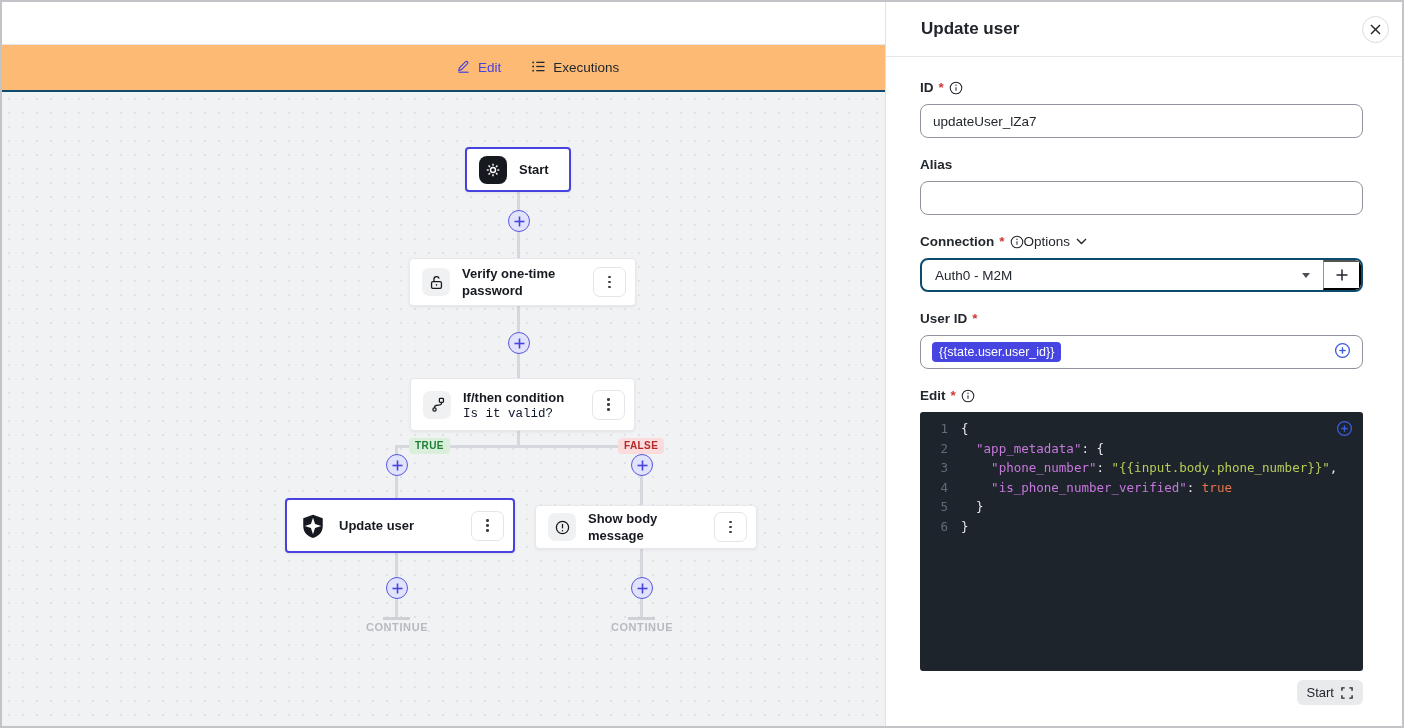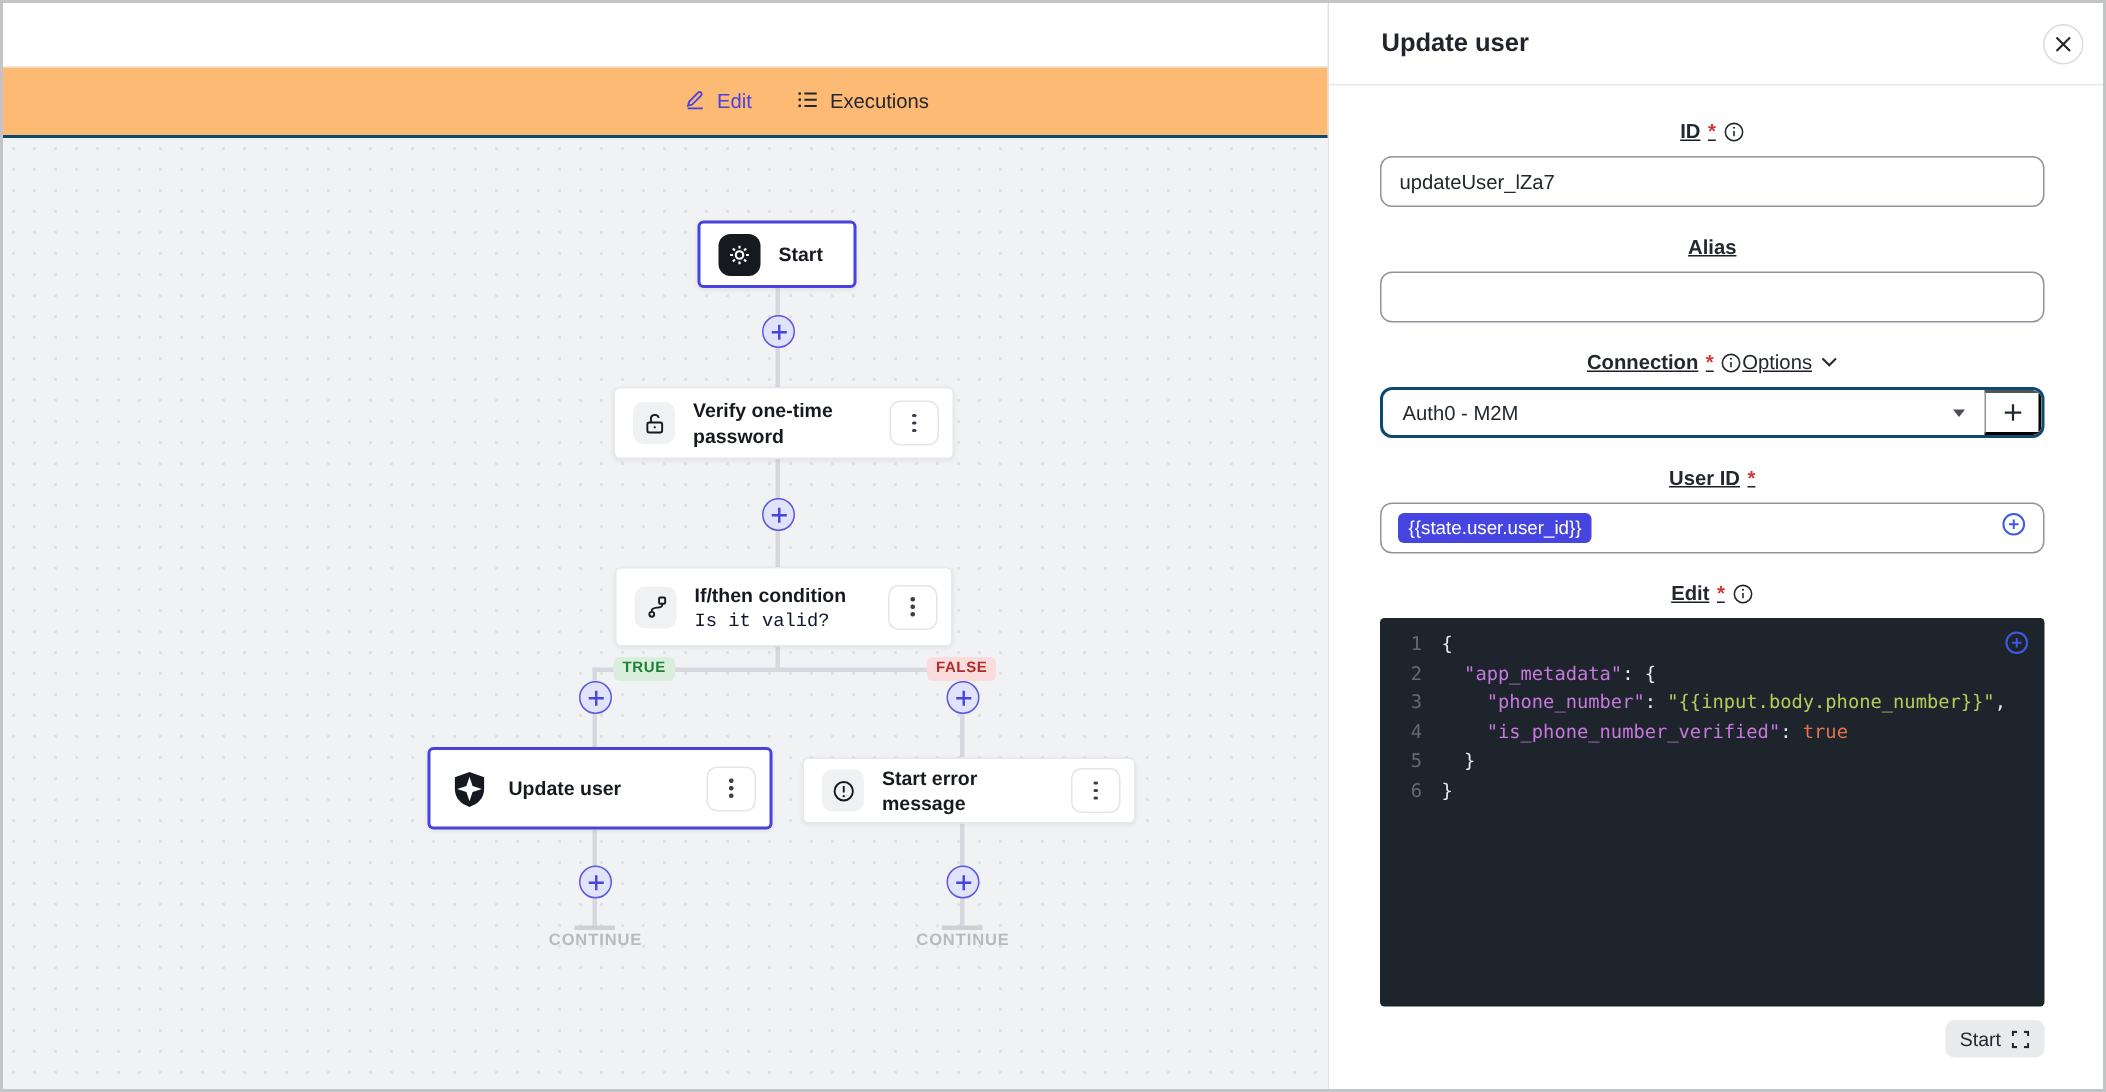--- a/index.html
+++ b/index.html
@@ -54,21 +54,21 @@
   
   .panel { width:517px; background:#fff; border-left:1px solid #e0e2e5; display:flex; flex-direction:column; }
   .panel-header { height:55px; border-bottom:1px solid #e6e7ea; display:flex; align-items:center;
                   justify-content:space-between; padding:0 13px 0 35px; flex:none; }
   .panel-title { font-size:17px; font-weight:700; color:#21252b; }
   .close-btn { width:27px; height:27px; border-radius:50%; border:1px solid #d9dbde; background:#fff;
                display:flex; align-items:center; justify-content:center; cursor:pointer; }
 
   .panel-body { padding:23px 39px 0 34px; flex:1; overflow:hidden; }
   .field { margin-bottom:19px; }
-  .field-label-row { display:flex; align-items:center; justify-content:center; margin-bottom:9px;text-decoration:underline; }
+  .field-label-row { display:flex; align-items:center; justify-content:flex-start; margin-bottom:9px; }
   .field-label { display:flex; align-items:center; gap:5px; font-size:13.5px; font-weight:700; color:#23272e; }
   .req { color:#d13636; font-weight:700; }
   .options-toggle { display:flex; align-items:center; gap:6px; font-size:13.5px; color:#23272e; cursor:pointer; font-weight:400; }
 
   .text-input { width:100%; height:34px; border:1px solid #8f949c; border-radius:8px; padding:0 12px;
                 font-size:13.5px; font-family:"Liberation Sans",sans-serif; color:#23272e; background:#fff; outline:none; }
 
   .select-group { display:flex; height:34px; border:2px solid #0c4a6e; border-radius:8px; background:#fff; overflow:hidden; }
   .select-main { flex:1; display:flex; align-items:center; justify-content:space-between; padding:0 13px; cursor:pointer; }
   .select-value { font-size:13.5px; color:#23272e; }
@@ -264,21 +264,21 @@
       </div>
 
       <div class="node" style="left:533px; top:413px; width:222px; height:44px;">
         <span class="node-icon">
           <svg width="17" height="17" viewBox="0 0 20 20" fill="none" stroke="#16191f" stroke-width="1.5">
             <circle cx="10" cy="10" r="7.2"></circle>
             <line x1="10" y1="5.8" x2="10" y2="11"></line>
             <circle cx="10" cy="13.9" r="0.9" fill="#16191f" stroke="none"></circle>
           </svg>
         </span>
-        <span class="node-title" style="flex:1;">Start error message</span>
+        <span class="node-title" style="flex:1;">Show body message</span>
         <button class="kebab">
             <span class="kebab-dots">
               <i></i>
               <i></i>
               <i></i>
             </span>
           </button>
       </div>
 
       <span class="continue-label" style="left:340px; top:529px;">CONTINUE</span>

